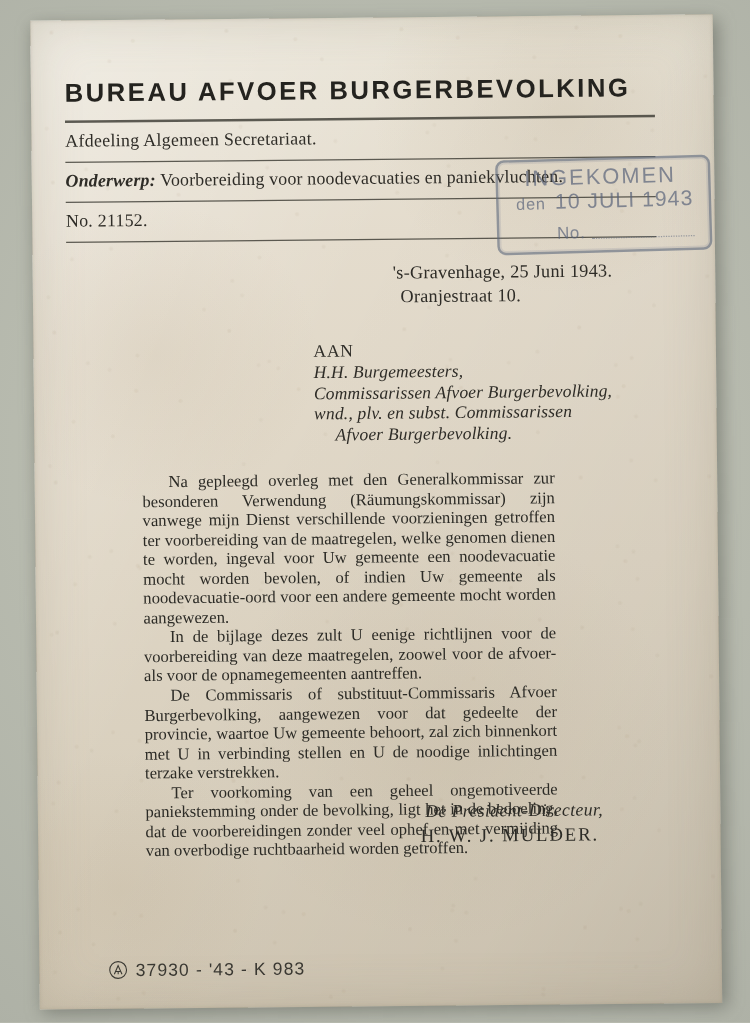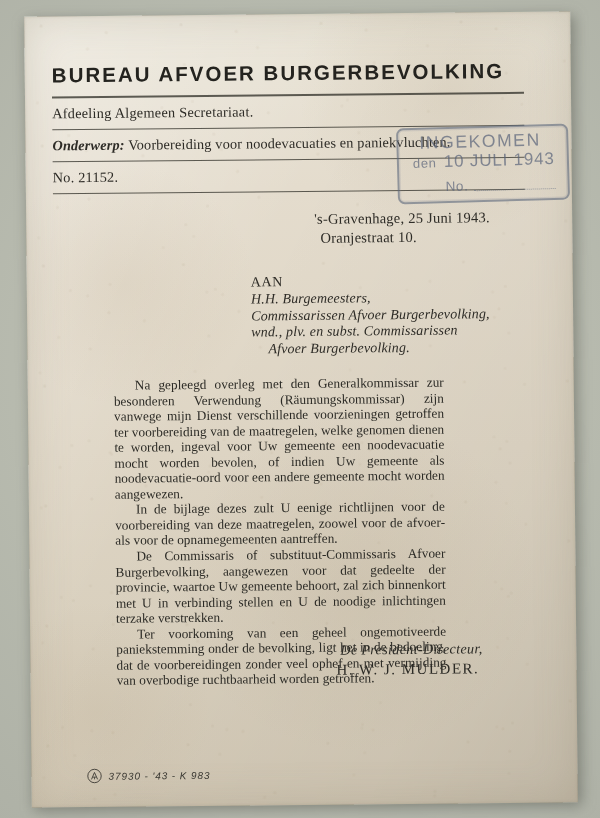--- a/index.html
+++ b/index.html
@@ -282,25 +282,24 @@
     align-items: center;
     gap: 6px;
   }
   .imprint-logo {
     width: 16px;
     height: 16px;
     flex: 0 0 auto;
   }
   .imprint-code {
     font-family: "Liberation Sans", sans-serif;
-    font-size: 10px;
+    font-size: 14px;
     letter-spacing: 0.9px;
     color: #3a3832;
     white-space: nowrap;
-    font-style: italic;
   }
 </style>
 </head>
 <body>
 
 <div id="scene">
 
   <div class="sheet-shadow"></div>
 
   <div class="sheet">

